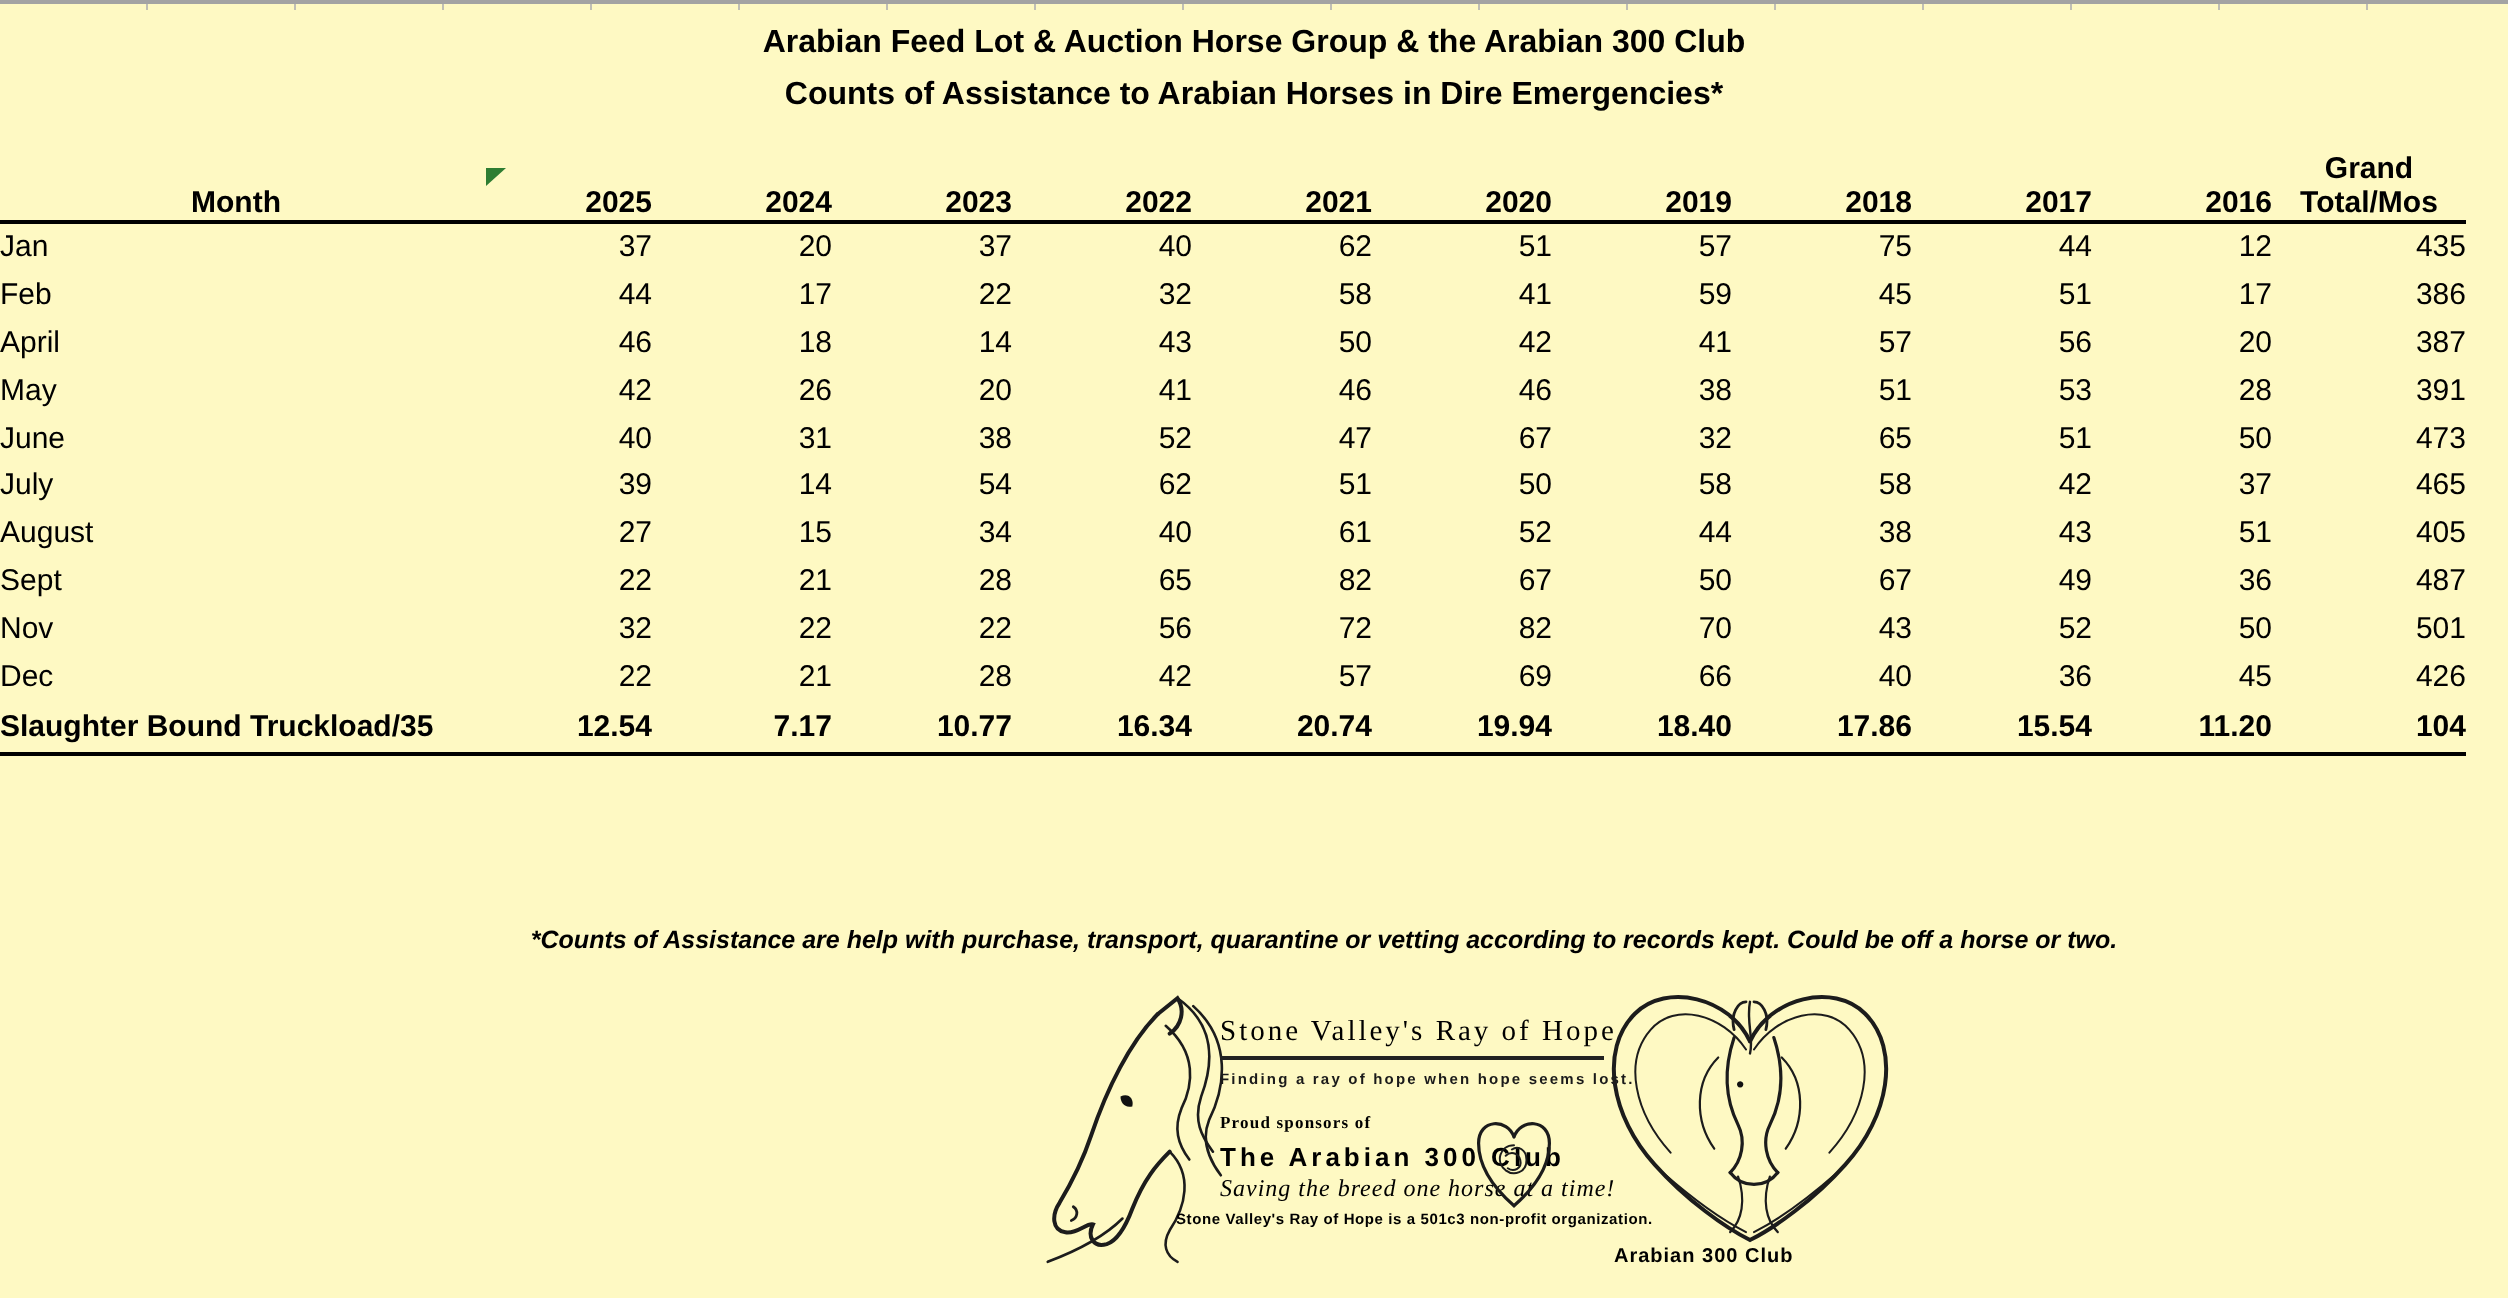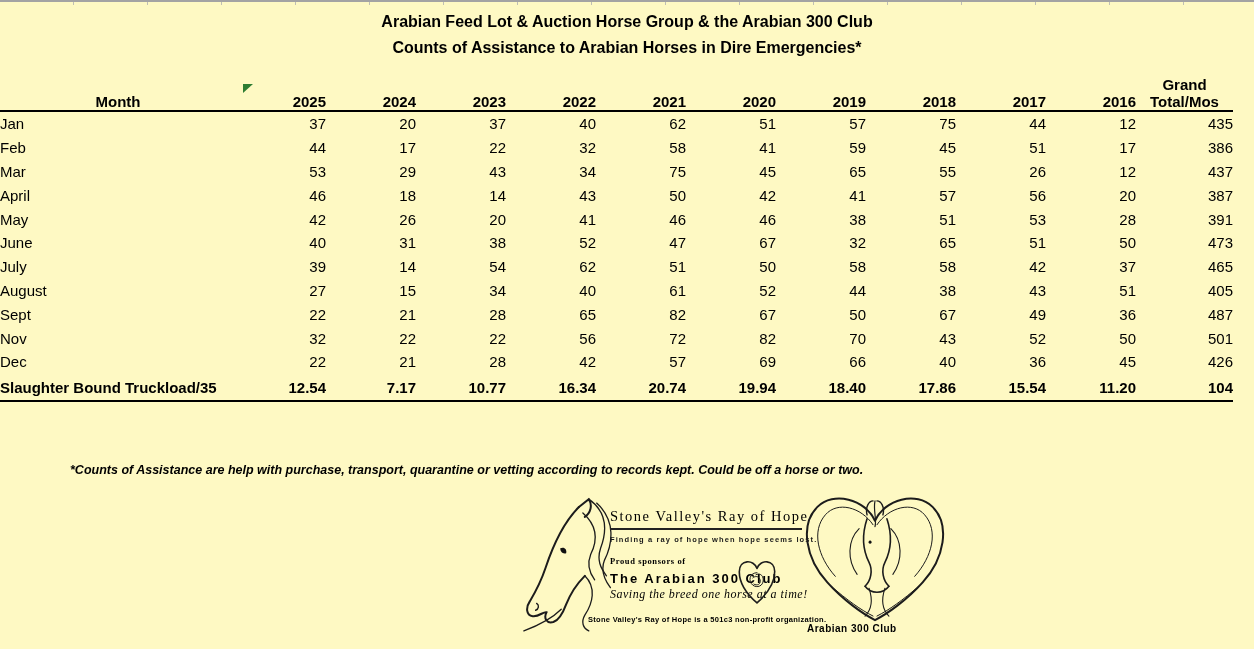--- a/index.html
+++ b/index.html
@@ -25,32 +25,32 @@
   th.year-h{text-align:right;padding-right:24px;}
   th.grand-h{text-align:center;line-height:17px;padding-right:2px;}
   tbody td{height:23.8px;}
   td.month{text-align:left;padding-left:7px;}
   td.num{text-align:right;padding-right:24px;}
   td.grand{padding-right:5px;}
   tr.totals-row td{font-weight:bold;border-top:2px solid #000;border-bottom:2px solid #000;height:25.5px;}
   tr.truckload-row td{font-weight:bold;border-bottom:2px solid #000;height:26.5px;}
 
   .footnote{position:absolute;top:463px;left:0;width:1254px;box-sizing:border-box;
-            padding-left:70px;text-align:left;font-weight:bold;font-style:italic;font-size:12.5px;}
+            padding-left:70px;text-align:center;font-weight:bold;font-style:italic;font-size:12.5px;}
 
   .logo-left{position:absolute;left:516px;top:494px;width:300px;height:145px;}
   .logo-left svg.horse{position:absolute;left:0;top:2px;}
   .sv-text{position:absolute;left:94px;top:14px;width:192px;}
   .sv-title{font-family:"Liberation Serif",serif;font-size:14.5px;letter-spacing:1.5px;
             white-space:nowrap;border-bottom:2px solid #222;padding-bottom:3px;}
   .sv-tagline{font-size:7.5px;font-weight:bold;letter-spacing:1.1px;margin-top:5px;color:#1a1a1a;white-space:nowrap;}
   .sv-sponsors{font-family:"Liberation Serif",serif;font-size:8.5px;font-weight:bold;margin-top:12px;letter-spacing:.6px;}
   .sv-club{font-size:13px;font-weight:bold;letter-spacing:2px;margin-top:5px;white-space:nowrap;}
   .sv-club-tagline{font-family:"Liberation Serif",serif;font-style:italic;font-size:12px;letter-spacing:.5px;margin-top:1px;white-space:nowrap;}
-  .sv-nonprofit{position:absolute;left:72px;top:121px;font-size:7.5px;font-weight:bold;letter-spacing:.3px;white-space:nowrap;}
+  .sv-nonprofit{position:absolute;left:72px;top:111px;font-size:7.5px;font-weight:bold;letter-spacing:.3px;white-space:nowrap;}
   .sv-heart{position:absolute;left:220px;top:62px;}
 
   .logo-right{position:absolute;left:795px;top:489px;width:165px;height:150px;}
   .a300-caption{position:absolute;left:12px;top:134px;font-size:10px;font-weight:bold;letter-spacing:.5px;white-space:nowrap;}
 
   svg path{vector-effect:non-scaling-stroke;}
 </style>
 </head>
 <body>
 
@@ -121,34 +121,20 @@
           <td class="num">17</td>
           <td class="num">22</td>
           <td class="num">32</td>
           <td class="num">58</td>
           <td class="num">41</td>
           <td class="num">59</td>
           <td class="num">45</td>
           <td class="num">51</td>
           <td class="num">17</td>
           <td class="num grand">386</td>
-        </tr>
-        <tr class="data-row">
-          <td class="month">Mar</td>
-          <td class="num">53</td>
-          <td class="num">29</td>
-          <td class="num">43</td>
-          <td class="num">34</td>
-          <td class="num">75</td>
-          <td class="num">45</td>
-          <td class="num">65</td>
-          <td class="num">55</td>
-          <td class="num">26</td>
-          <td class="num">12</td>
-          <td class="num grand">437</td>
         </tr>
         <tr class="data-row">
           <td class="month">April</td>
           <td class="num">46</td>
           <td class="num">18</td>
           <td class="num">14</td>
           <td class="num">43</td>
           <td class="num">50</td>
           <td class="num">42</td>
           <td class="num">41</td>

